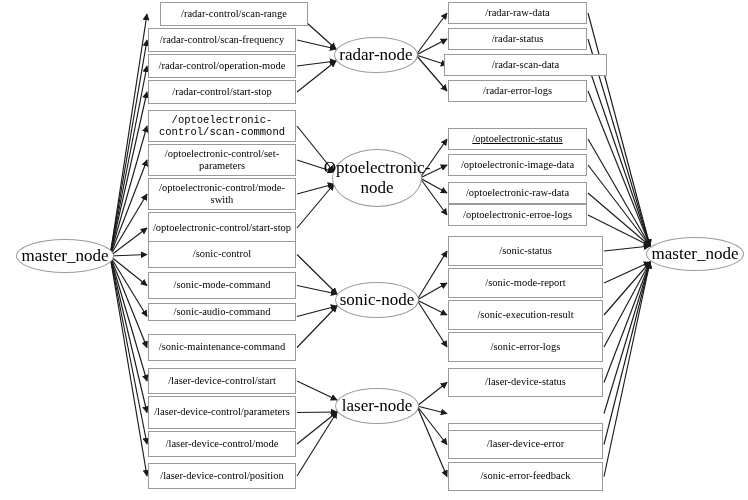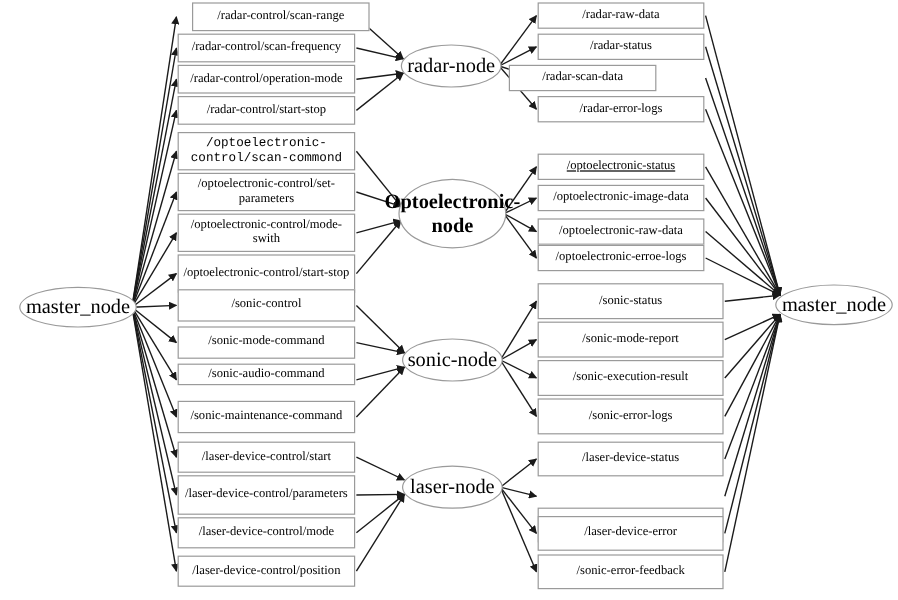--- a/index.html
+++ b/index.html
@@ -144,36 +144,36 @@
       <div class="topic-box" style="left: 148px; top: 241px; width: 148px; height: 27px;">/sonic-control</div>
       <div class="topic-box" style="left: 148px; top: 272px; width: 148px; height: 27px;">/sonic-mode-command</div>
       <div class="topic-box" style="left: 148px; top: 303px; width: 148px; height: 18px;">/sonic-audio-command</div>
       <div class="topic-box" style="left: 148px; top: 334px; width: 148px; height: 27px;">/sonic-maintenance-command</div>
       <div class="topic-box" style="left: 148px; top: 368px; width: 148px; height: 26px;">/laser-device-control/start</div>
       <div class="topic-box" style="left: 148px; top: 396px; width: 148px; height: 33px;">/laser-device-control/parameters</div>
       <div class="topic-box" style="left: 148px; top: 431px; width: 148px; height: 26px;">/laser-device-control/mode</div>
       <div class="topic-box" style="left: 148px; top: 463px; width: 148px; height: 26px;">/laser-device-control/position</div>
       <div class="topic-box" style="left: 448px; top: 2px; width: 139px; height: 22px;">/radar-raw-data</div>
       <div class="topic-box" style="left: 448px; top: 28px; width: 139px; height: 22px;">/radar-status</div>
-      <div class="topic-box" style="left: 424px; top: 54px; width: 123px; height: 22px;">/radar-scan-data</div>
+      <div class="topic-box" style="left: 444px; top: 54px; width: 163px; height: 22px;">/radar-scan-data</div>
       <div class="topic-box" style="left: 448px; top: 80px; width: 139px; height: 22px;">/radar-error-logs</div>
       <div class="topic-box" style="left: 448px; top: 128px; width: 139px; height: 22px; text-decoration: underline;">/optoelectronic-status</div>
       <div class="topic-box" style="left: 448px; top: 154px; width: 139px; height: 22px;">/optoelectronic-image-data</div>
       <div class="topic-box" style="left: 448px; top: 182px; width: 139px; height: 22px;">/optoelectronic-raw-data</div>
       <div class="topic-box" style="left: 448px; top: 204px; width: 139px; height: 22px;">/optoelectronic-erroe-logs</div>
       <div class="topic-box" style="left: 448px; top: 236px; width: 155px; height: 30px;">/sonic-status</div>
       <div class="topic-box" style="left: 448px; top: 268px; width: 155px; height: 30px;">/sonic-mode-report</div>
       <div class="topic-box" style="left: 448px; top: 300px; width: 155px; height: 30px;">/sonic-execution-result</div>
       <div class="topic-box" style="left: 448px; top: 332px; width: 155px; height: 30px;">/sonic-error-logs</div>
       <div class="topic-box" style="left: 448px; top: 368px; width: 155px; height: 29px;">/laser-device-status</div>
       <div class="topic-box" style="left: 448px; top: 399px; width: 155px; height: 29px; margin-top: 24px;">/laser-device-data</div>
       <div class="topic-box" style="left: 448px; top: 430px; width: 155px; height: 29px;">/laser-device-error</div>
       <div class="topic-box" style="left: 448px; top: 462px; width: 155px; height: 29px;">/sonic-error-feedback</div>
     </div>
   <div id="ellipses">
       <div class="node-ellipse" style="left: 16px; top: 239px; width: 98px; height: 34px;">master_node</div>
       <div class="node-ellipse" style="left: 646px; top: 237px; width: 98px; height: 34px;">master_node</div>
       <div class="node-ellipse" style="left: 334px; top: 37px; width: 84px; height: 36px;">radar-node</div>
-      <div class="node-ellipse" style="left: 332px; top: 149px; width: 90px; height: 58px; font-weight: bold;">Optoelectronic-node</div>
+      <div class="node-ellipse" style="left: 332px; top: 149px; width: 90px; height: 58px;">Optoelectronic-node</div>
       <div class="node-ellipse" style="left: 335px; top: 282px; width: 84px; height: 36px;">sonic-node</div>
       <div class="node-ellipse" style="left: 335px; top: 388px; width: 84px; height: 36px;">laser-node</div>
     </div>
 </div>
 
 </body></html>

